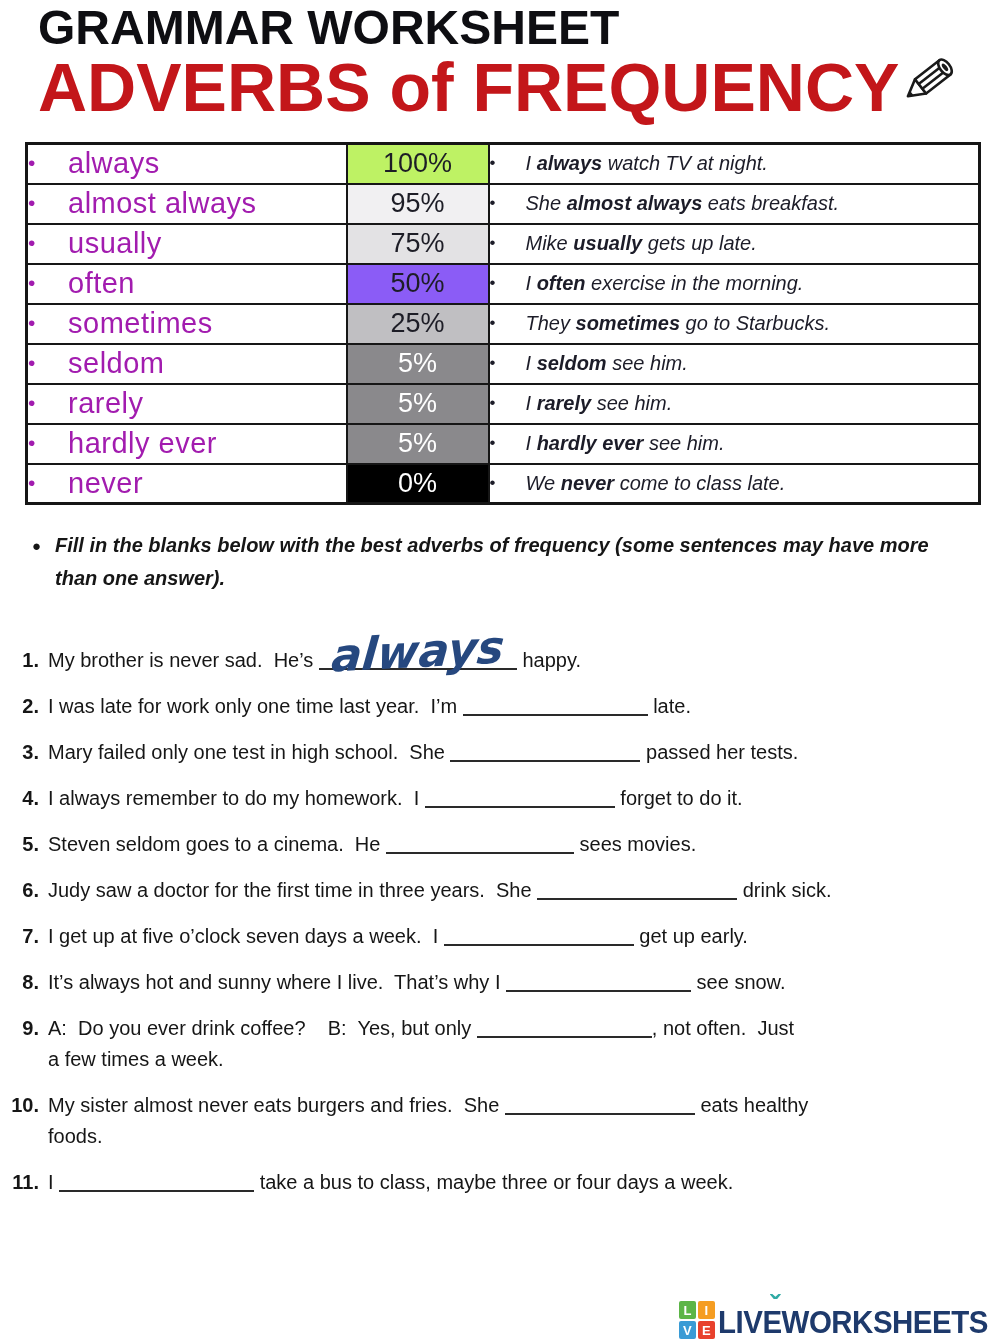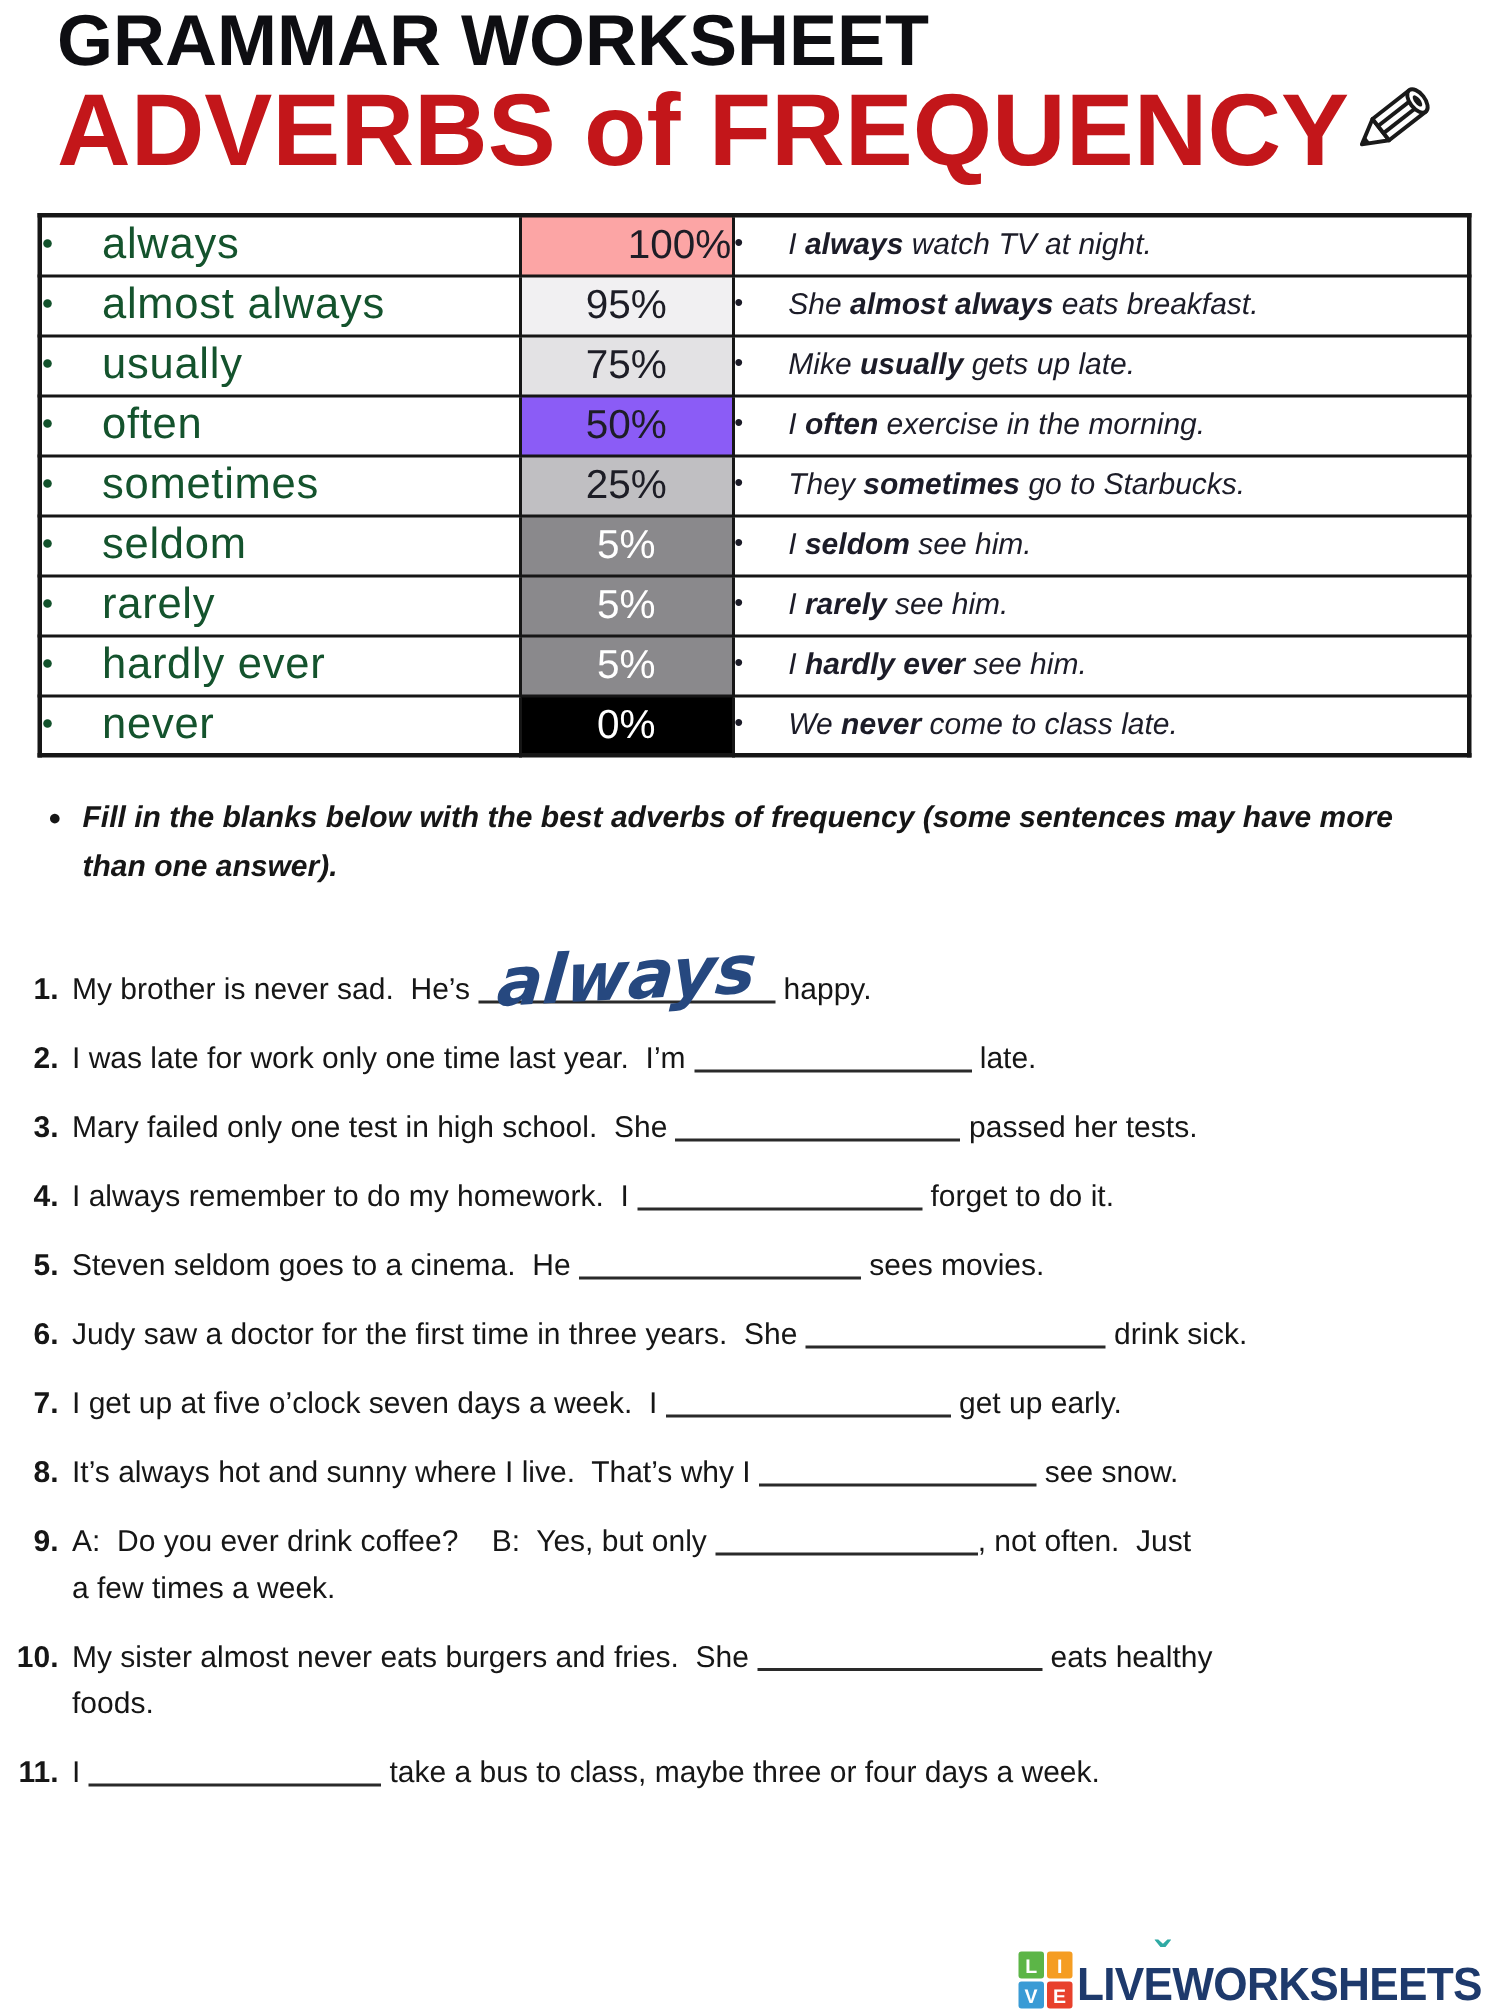--- a/index.html
+++ b/index.html
@@ -22,21 +22,21 @@
   .pencil { position:absolute; top:40px; right:32px; }
 
   
   table.freq {
     border-collapse:collapse; table-layout:fixed;
     margin:22px 0 0 25px; width:953px; border:3px solid #161616;
   }
   table.freq td { border:2px solid #161616; height:40px; padding:0; vertical-align:middle; }
   td.no-bb { border-bottom:none; }
   td.no-bt { border-top:none; }
-  .adverb-cell { font-size:29px; color:#14532d; padding-left:48px; letter-spacing:0.5px;margin-left:20px; }
+  .adverb-cell { font-size:29px; color:#a21caf; padding-left:48px; letter-spacing:0.5px;margin-left:20px; }
   .adverb-cell .dot { display:inline-block; width:40px; font-size:21px; vertical-align:3px; }
   .percent-cell { text-align:center; font-size:27px; color:#1d1d26; }
   .percent-cell.white-text { color:#ffffff; }
   .example-cell { font-size:20px; font-style:italic; color:#1c1c28; padding-left:26px; }
   .example-cell .dot { display:inline-block; width:36px; font-style:normal; font-size:17px; vertical-align:2px; }
   .ex-bold { font-weight:bold; }
 
   
   .instruction {
     display:flex; margin:24px 26px 0 10px;
@@ -106,21 +106,21 @@
 
   <table class="freq">
     <colgroup>
         <col style="width:320px">
         <col style="width:142px">
         <col style="width:491px">
       </colgroup>
     <tbody>
         <tr>
           <td class="adverb-cell"><span class="dot">•</span><span class="adverb-label">always</span></td>
-          <td class="percent-cell" style="background: #fca5a5; text-align: right;">100%</td>
+          <td class="percent-cell" style="background: #bef264;">100%</td>
           <td class="example-cell"><span class="dot">•</span><span class="ex-pre">I </span><span class="ex-bold">always</span><span class="ex-post"> watch TV at night.</span></td>
         </tr>
         <tr>
           <td class="adverb-cell no-bb"><span class="dot">•</span><span class="adverb-label">almost always</span></td>
           <td class="percent-cell no-bb" style="background: rgb(241, 240, 242);">95%</td>
           <td class="example-cell"><span class="dot">•</span><span class="ex-pre">She </span><span class="ex-bold">almost always</span><span class="ex-post"> eats breakfast.</span></td>
         </tr>
         <tr>
           <td class="adverb-cell no-bt"><span class="dot">•</span><span class="adverb-label">usually</span></td>
           <td class="percent-cell no-bt" style="background: rgb(227, 226, 228);">75%</td>

